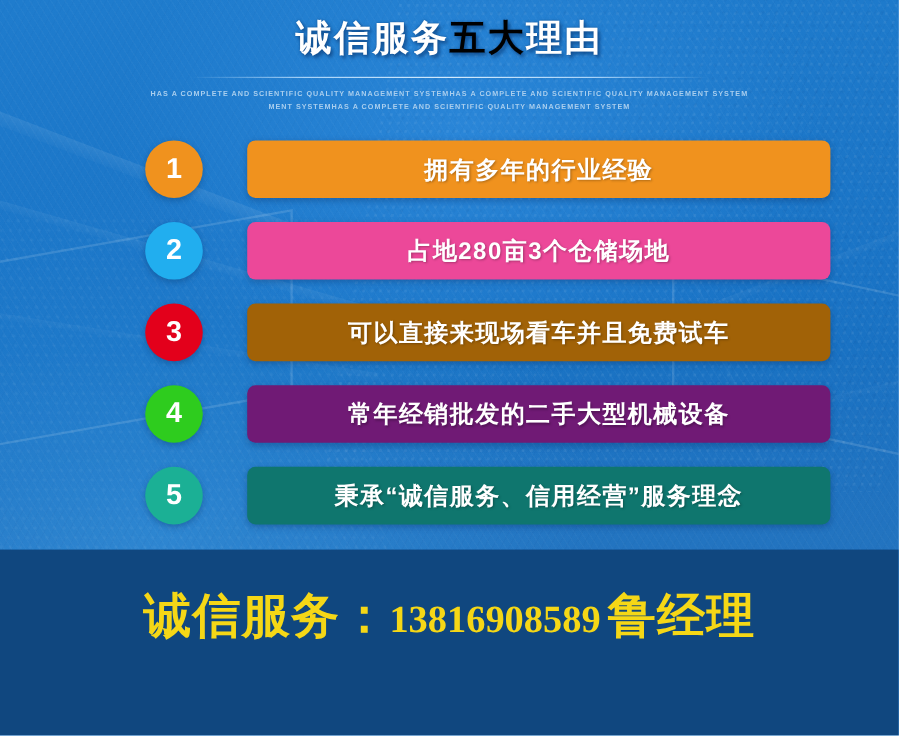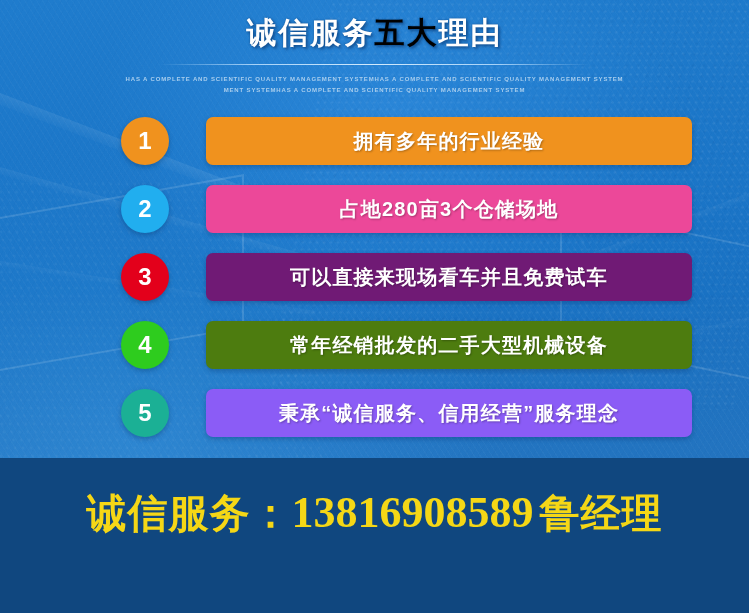--- a/index.html
+++ b/index.html
@@ -181,21 +181,21 @@
   }
   .contact-text {
     color: #f5d716;
     font-size: 40px;
     font-weight: bold;
     letter-spacing: 1px;
     white-space: nowrap;
   }
   .contact-text .phone {
     font-family: "Liberation Serif", "DejaVu Serif", serif;
-    font-size: 44px;
+    font-size: 32px;
     letter-spacing: 0;
   }
   .contact-text .mgr { margin-left: 6px; }
 </style>
 </head>
 <body>
 
 <div class="poster">
 
   <div class="bg-base"></div>
@@ -240,39 +240,39 @@
       </div>
       <div class="bar" style="background: #ec4899;">
         <span class="bar-text">占地280亩3个仓储场地</span>
       </div>
     </div>
 
     <div class="row">
       <div class="badge" style="background: rgb(227, 0, 27);">
         <span>3</span>
       </div>
-      <div class="bar" style="background: #701a75; align-items: center;">
+      <div class="bar" style="background: #a16207; align-items: center;">
         <span class="bar-text">可以直接来现场看车并且免费试车</span>
       </div>
     </div>
 
     <div class="row">
       <div class="badge" style="background: rgb(46, 204, 30);">
         <span>4</span>
       </div>
-      <div class="bar" style="background: #4d7c0f;">
+      <div class="bar" style="background: #701a75;">
         <span class="bar-text">常年经销批发的二手大型机械设备</span>
       </div>
     </div>
 
     <div class="row">
       <div class="badge" style="background: rgb(27, 176, 149);">
         <span>5</span>
       </div>
-      <div class="bar" style="background: #8b5cf6;">
+      <div class="bar" style="background: #0f766e;">
         <span class="bar-text">秉承“诚信服务、信用经营”服务理念</span>
       </div>
     </div>
 
   </div>
 
   <div class="contact" style="background: rgb(16, 71, 127);">
     <div class="contact-text" style="color: rgb(245, 215, 22);"><span>诚信服务：</span><span class="phone">13816908589</span><span class="mgr">鲁经理</span></div>
   </div>
 

